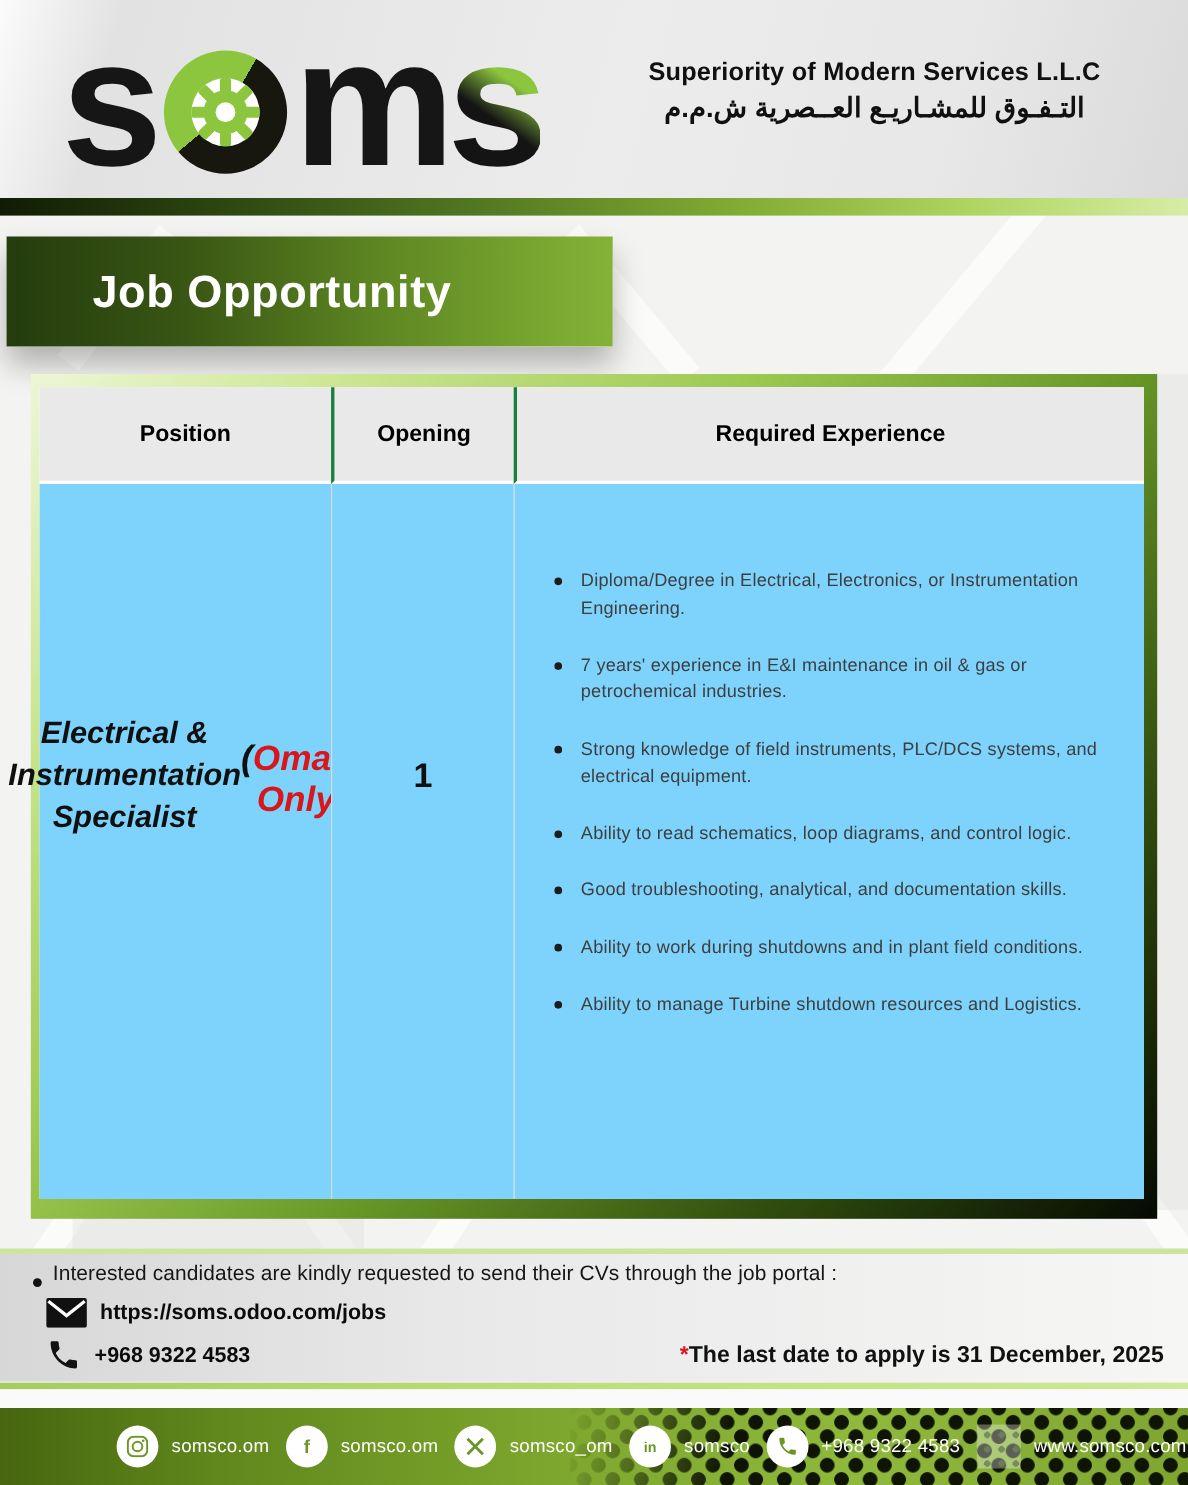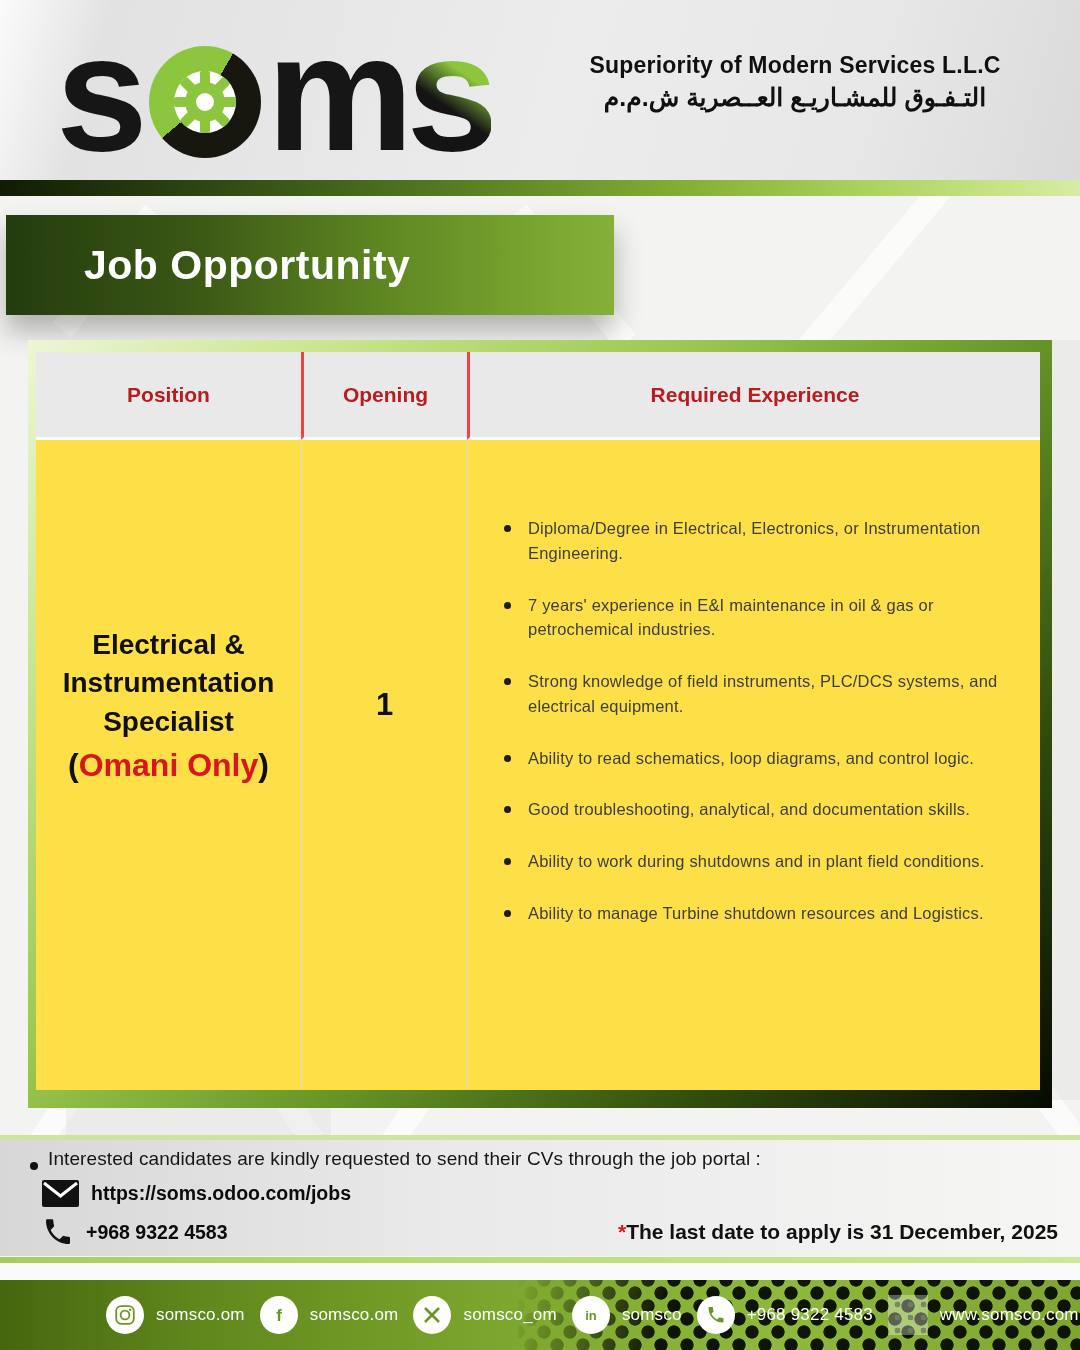--- a/index.html
+++ b/index.html
@@ -24,38 +24,38 @@
   .logo-s2 { background:linear-gradient(215deg,#8cc63e 18%,#8cc63e 34%,#141414 58%);
              -webkit-background-clip:text; background-clip:text; color:transparent; }
   .company { position:absolute; left:555px; top:52px; width:480px; text-align:center; color:#101010; }
   .company .en { font-size:23px; font-weight:700; letter-spacing:.2px; }
   .company .ar { font-size:25px; font-weight:700; margin-top:4px; direction:rtl; }
 
   .header-divider { position:absolute; left:0; top:180px; width:1080px; height:16px; z-index:2;
     background:linear-gradient(to right,#101c05 0%,#2c4510 18%,#527722 40%,#82ab33 62%,#abd25c 80%,#c7e489 93%,#d7ecA6 100%); }
 
   
-  .banner { position:absolute; left:6px; top:215px; width:608px; height:100px; z-index:3;
+  .banner { position:absolute; left:6px; top:215px; width:551px; height:100px; z-index:3;
             background:linear-gradient(to right,#243c0e 0%,#3a5614 30%,#5e8722 62%,#79a630 88%,#84b238 100%);
             box-shadow:0 16px 26px rgba(0,0,0,.28); display:flex; align-items:center; }
   .banner h1 { color:#fff; font-size:41px; font-weight:700; padding-left:78px; letter-spacing:.5px; }
 
   
   .table-wrap { position:absolute; left:28px; top:340px; width:1024px; height:768px; z-index:3;
     background:linear-gradient(133deg,#eef6d7 0%,#cde794 16%,#9cc851 38%,#679627 58%,#2f4a0d 80%,#060a02 100%);
     padding:12px 12px 18px 8px; }
   .table-inner { width:100%; height:100%; background:#fff; display:grid;
                  grid-template-columns:265px 166px 1fr; grid-template-rows:88px 1fr; }
   .th { background:#e9e9e9; display:flex; align-items:center; justify-content:center;
-        color:#b91c1c; font-size:21px; font-weight:700; border-bottom:3px solid #fff; }
-  .th + .th { border-left:3px solid #ef4444; }
-  .td { background:#fde047; }
+        color:#000000; font-size:21px; font-weight:700; border-bottom:3px solid #fff; }
+  .th + .th { border-left:3px solid #15803d; }
+  .td { background:#7dd3fc; }
   .td + .td { border-left:1px solid #dcdcdc; }
-  .cell-position { display:flex; flex-direction:column; align-items:center; justify-content:center;
-                   text-align:center; padding:0 14px 120px; }
+  .cell-position { display:flex; align-items:center; justify-content:center;
+                   text-align:center; padding:0 14px 120px;font-style:italic; }
   .pos-title { font-size:28px; font-weight:700; color:#101010; line-height:1.38; }
   .pos-note { font-size:32px; font-weight:700; color:#101010; margin-top:6px; }
   .pos-note .red { color:#d8161c; font-weight:600; }
   .cell-opening { display:flex; align-items:center; justify-content:center; padding-bottom:120px;
                   font-size:31px; font-weight:700; color:#101010; }
   .cell-req { padding:76px 30px 0 32px; }
   .req-list { list-style:none; }
   .req-list li { position:relative; padding-left:28px; margin-bottom:27px;
                  font-size:16.5px; line-height:1.5; color:#3e3e3e; letter-spacing:.2px; }
   .req-list li::before { content:""; position:absolute; left:4px; top:9px; width:7px; height:7px;

